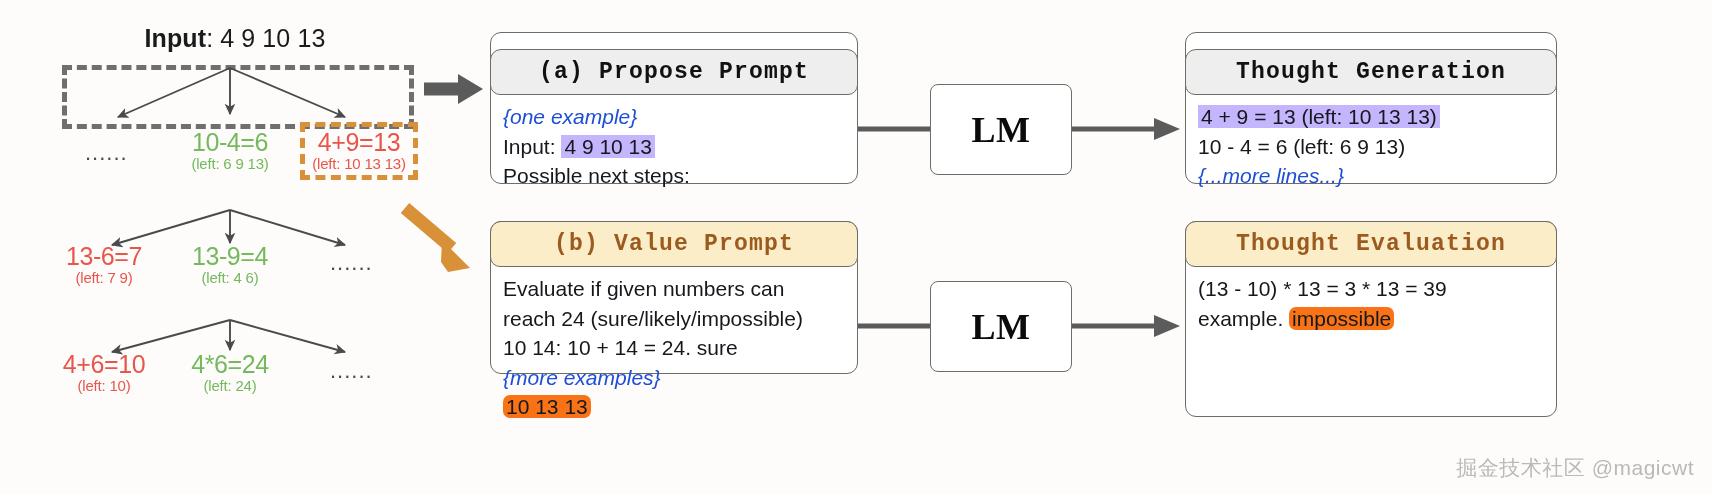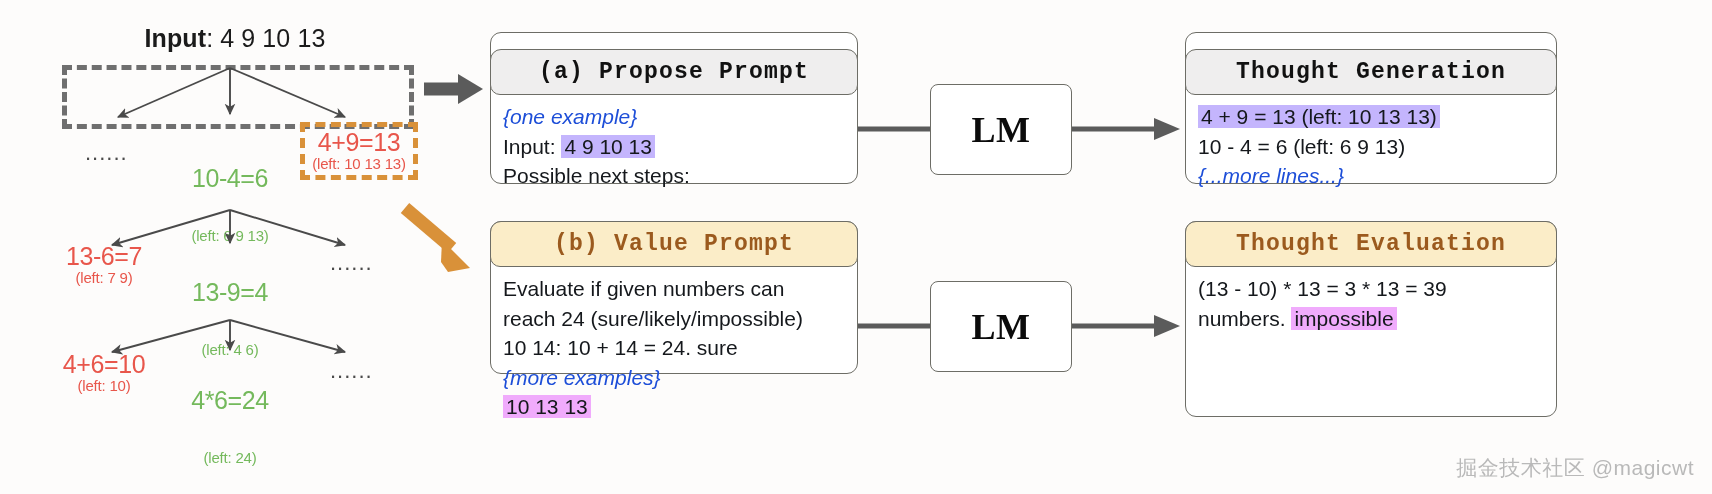--- a/index.html
+++ b/index.html
@@ -54,21 +54,21 @@
     white-space: nowrap;
   }
   .node .expr {
     font-size: 25px;
     letter-spacing: -.4px;
   }
   .node .left {
     font-size: 15px;
     letter-spacing: -.2px;
   }
-  .node.green .expr, .node.green .left { color: #74b95c; margin-top: 36px; }
+  .node.green .expr, .node.green .left { color: #74b95c; }
   .node.red   .expr, .node.red   .left { color: #e8564b; }
   .dots {
     position: absolute;
     color: #4a4a4a;
     font-size: 22px;
     letter-spacing: 1px;
     white-space: nowrap;
   }
 
   
@@ -101,21 +101,21 @@
     font-size: 21px;
     color: #15181c;
     line-height: 1.41;
   }
   .card-body .ln { white-space: nowrap; }
   .muted {
     color: #1d4ed8;
     font-style: italic;
   }
   .hl-gray { background: #c4b5fd; padding: 0 3px; }
-  .hl-pink { background: #f0abfc; padding: 0 3px; }
+  .hl-pink { background: #f97316; padding: 0 3px; border-radius: 7px; }
 
   
   .lm-box {
     position: absolute;
     box-sizing: border-box;
     background: #ffffff;
     border: 1.6px solid #6d6d66;
     border-radius: 8px;
     display: flex;
     align-items: center;
@@ -280,19 +280,19 @@
       <div class="ln"><span class="hl-gray">4 + 9 = 13 (left: 10 13 13)</span></div>
       <div class="ln">10 - 4 = 6 (left: 6 9 13)</div>
       <div class="ln muted">{...more lines...}</div>
     </div>
   </div>
 
   <div class="card" style="left:1185px; top:221px; width:372px; height:196px;">
     <div class="card-head head-cream">Thought Evaluation</div>
     <div class="card-body">
       <div class="ln">(13 - 10) * 13 = 3 * 13 = 39</div>
-      <div class="ln"><span>numbers. </span><span class="hl-pink">impossible</span></div>
+      <div class="ln"><span>example. </span><span class="hl-pink">impossible</span></div>
     </div>
   </div>
 
   <div id="watermark">掘金技术社区 @magicwt</div>
 
 </div>
 
 </body></html>

